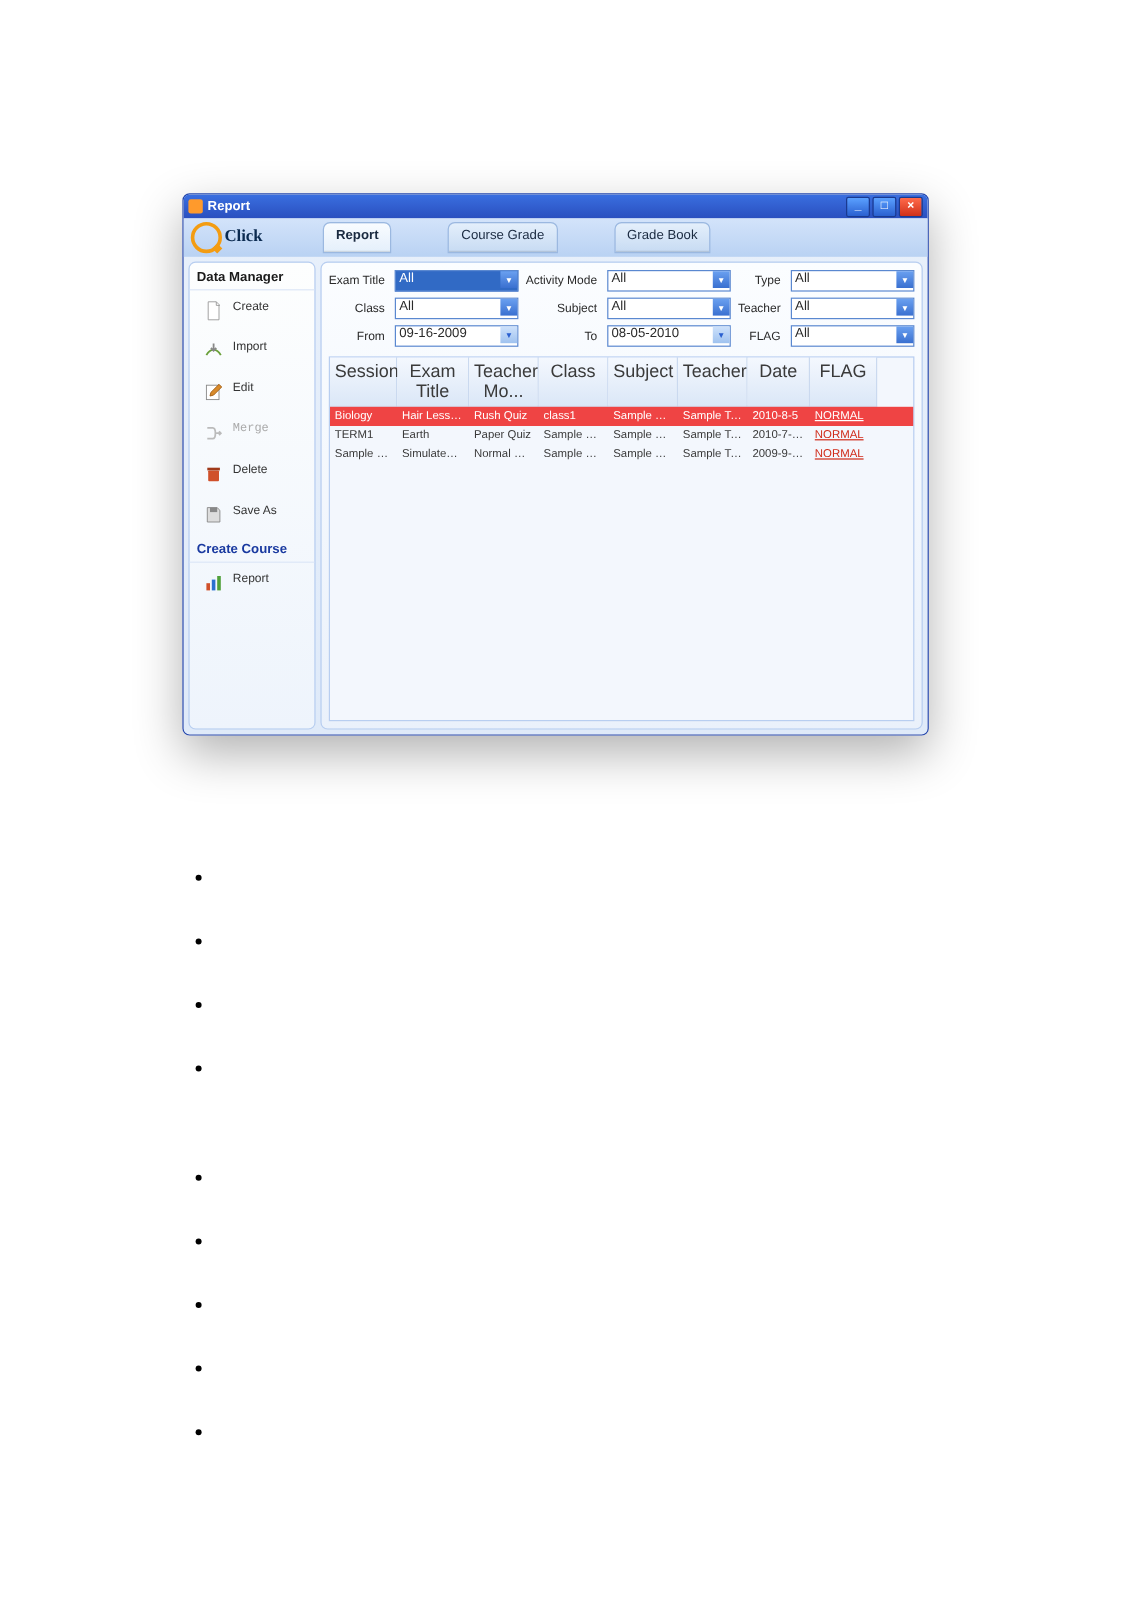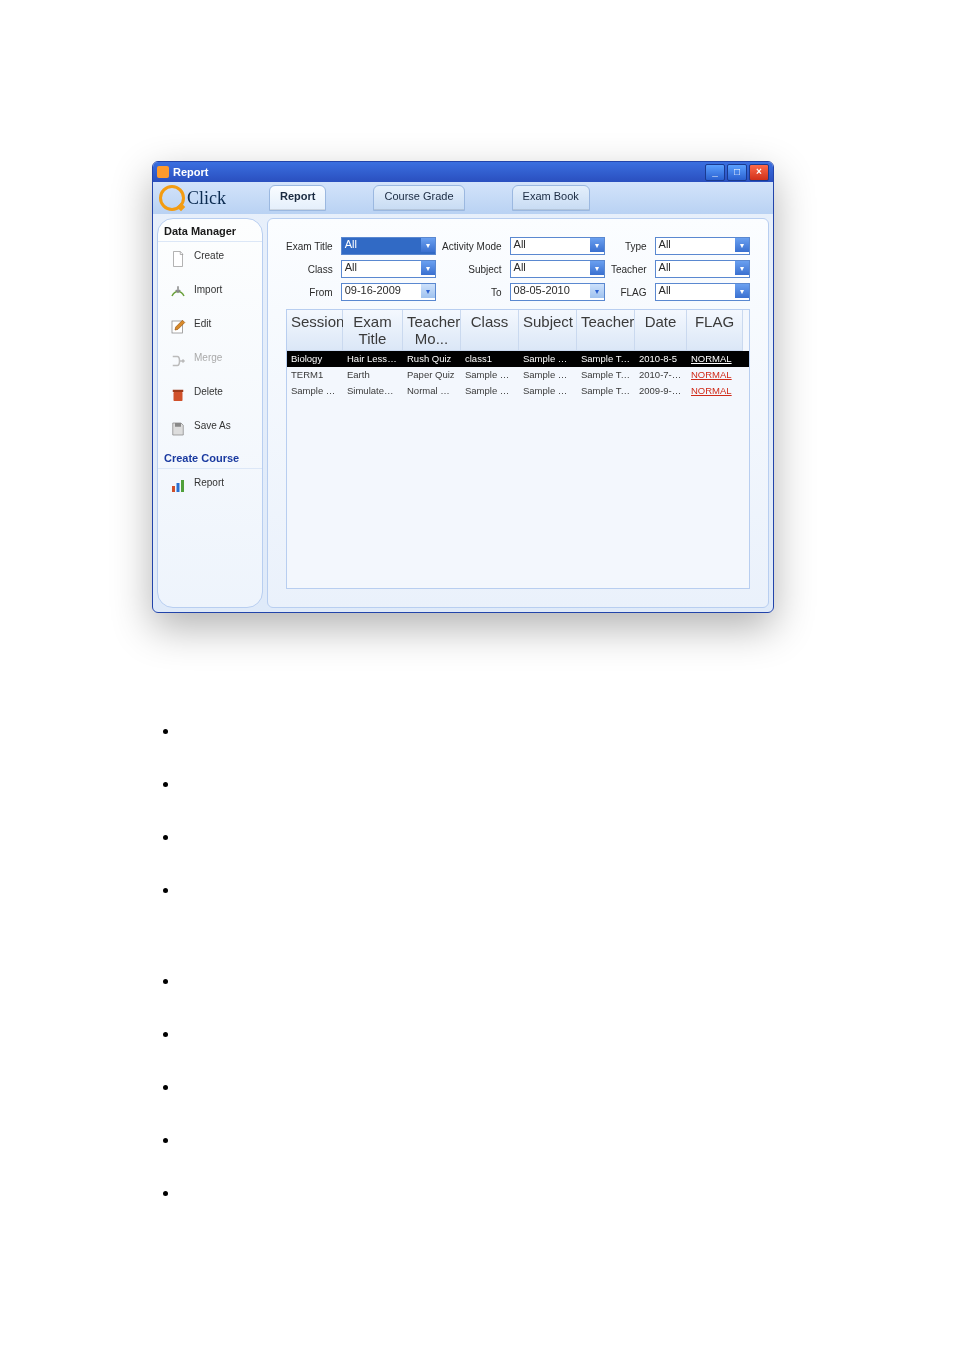--- a/index.html
+++ b/index.html
@@ -60,23 +60,23 @@
     height: 32px;
     background: linear-gradient(#d3e3fa, #b9d2f3);
     display: flex;
     align-items: center;
     padding-left: 6px;
   }
   .logo {
     display: flex;
     align-items: center;
     font-family: "Comic Sans MS", cursive;
-    font-size: 18px;
+    font-size: 14px;
     color: #0a2a50;
-    font-weight: normal;
+    font-weight: bold;
     width: 110px;
   }
   .logo-q {
     width: 20px; height: 20px;
     border: 3px solid #f39c12;
     border-radius: 50%;
     position: relative;
     margin-right: 2px;
   }
   .logo-q::after {
@@ -104,55 +104,55 @@
   .body-area {
     display: flex;
     height: 390px;
     padding: 4px;
     gap: 4px;
   }
   .sidebar {
     width: 104px;
     background: linear-gradient(#fdfefe,#eef4fc);
     border: 1px solid #b8cef0;
-    border-radius: 16px;
+    border-radius: 6px;
     padding: 0;
     font-size: 10px;
     color: #2a2a2a;
   }
   .side-section-title {
     font-weight: bold;
     color: #1a3aa0;
     padding: 6px 6px 4px 6px;
     font-size: 11px;
     border-bottom: 1px solid #dce7f7;
   }
   .side-section-title.data { color: #1a1a1a; }
   .side-item {
     display: flex;
     align-items: flex-start;
     gap: 6px;
     padding: 8px 10px;
     color: #333;
   }
-  .side-item.disabled { color: #aaa; }
+  .side-item.disabled { color: #aaa; font-family: Liberation Mono, monospace; }
   .side-icon {
     width: 20px; height: 18px;
     display:inline-flex;
     align-items:center;
     justify-content:center;
   }
   .side-icon svg { width: 18px; height: 18px; }
 
   .main {
     flex: 1;
     background: linear-gradient(#fbfdff, #eaf1fb);
     border: 1px solid #b8cef0;
     border-radius: 6px;
-    padding: 18px;
+    padding: 6px;
     display: flex;
     flex-direction: column;
   }
   .filters { display: grid; grid-template-columns: auto 1fr auto 1fr auto 1fr; column-gap: 6px; row-gap: 5px; align-items:center; font-size: 10px; color:#2a2a2a; }
   .filters .lab { text-align: right; padding-right: 2px; }
   .combo {
     display: flex;
     height: 16px;
     border: 1px solid #5a88d0;
     background: #fff;
@@ -197,21 +197,21 @@
   .grid-row .gc {
     border-right: 1px solid rgba(0,0,0,0);
     border-bottom: 1px solid rgba(0,0,0,0);
     padding: 2px 4px;
     box-sizing:border-box;
     white-space: nowrap;
     overflow:hidden;
     text-overflow: ellipsis;
     color:#3a3a3a;
   }
-  .grid-row.selected { background: #000000; }
+  .grid-row.selected { background: #ef4444; }
   .grid-row.selected .gc { color:#fff !important; }
   .flag-normal { color: #d02a18 !important; text-decoration: underline; }
   
   .col0{width:56px;} .col1{width:60px;} .col2{width:58px;} .col3{width:58px;} .col4{width:58px;} .col5{width:58px;} .col6{width:52px;} .col7{width:56px;}
 
   .doc-bullets {
     position: absolute;
     left: 160px;
     top: 720px;
     width: 640px;
@@ -236,21 +236,21 @@
     </div>
 
     <div class="header-strip">
       <div class="logo">
         <div class="logo-q"></div>
         <span>Click</span>
       </div>
       <div class="page-tabs">
         <div class="ptab">Report</div>
         <div class="ptab inactive">Course Grade</div>
-        <div class="ptab inactive">Exam Book</div>
+        <div class="ptab inactive">Grade Book</div>
       </div>
     </div>
 
     <div class="body-area">
       <div class="sidebar">
         <div class="side-section-title data">Data Manager</div>
         <div class="side-item">
           <span class="side-icon">
             <svg viewBox="0 0 24 24">
                 <path d="M6 2h9l3 3v17H6z" fill="#fff" stroke="#999"></path>

